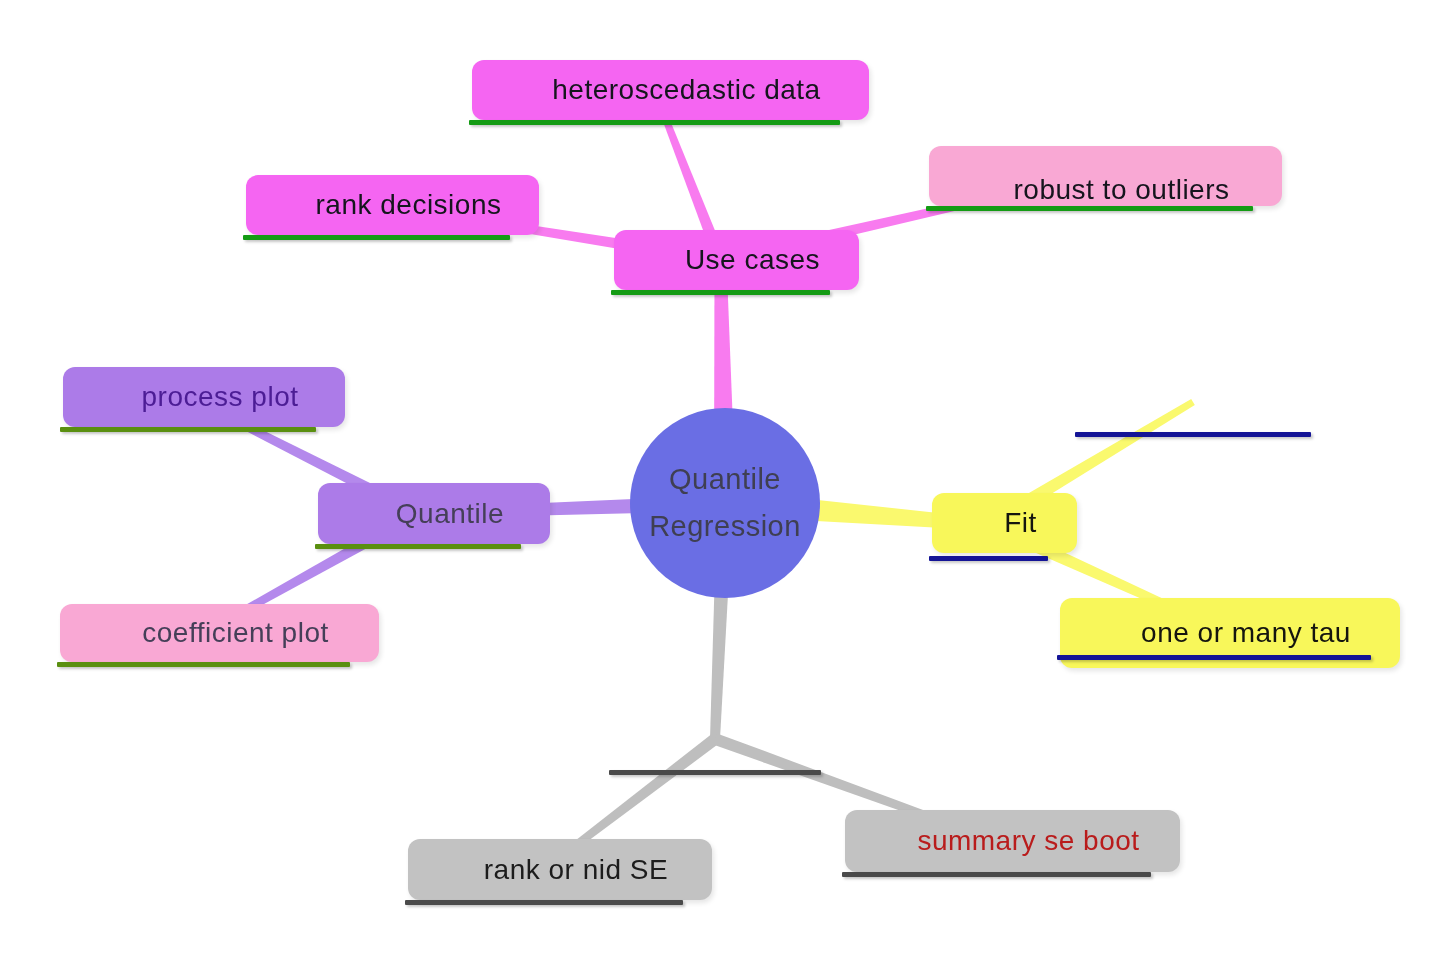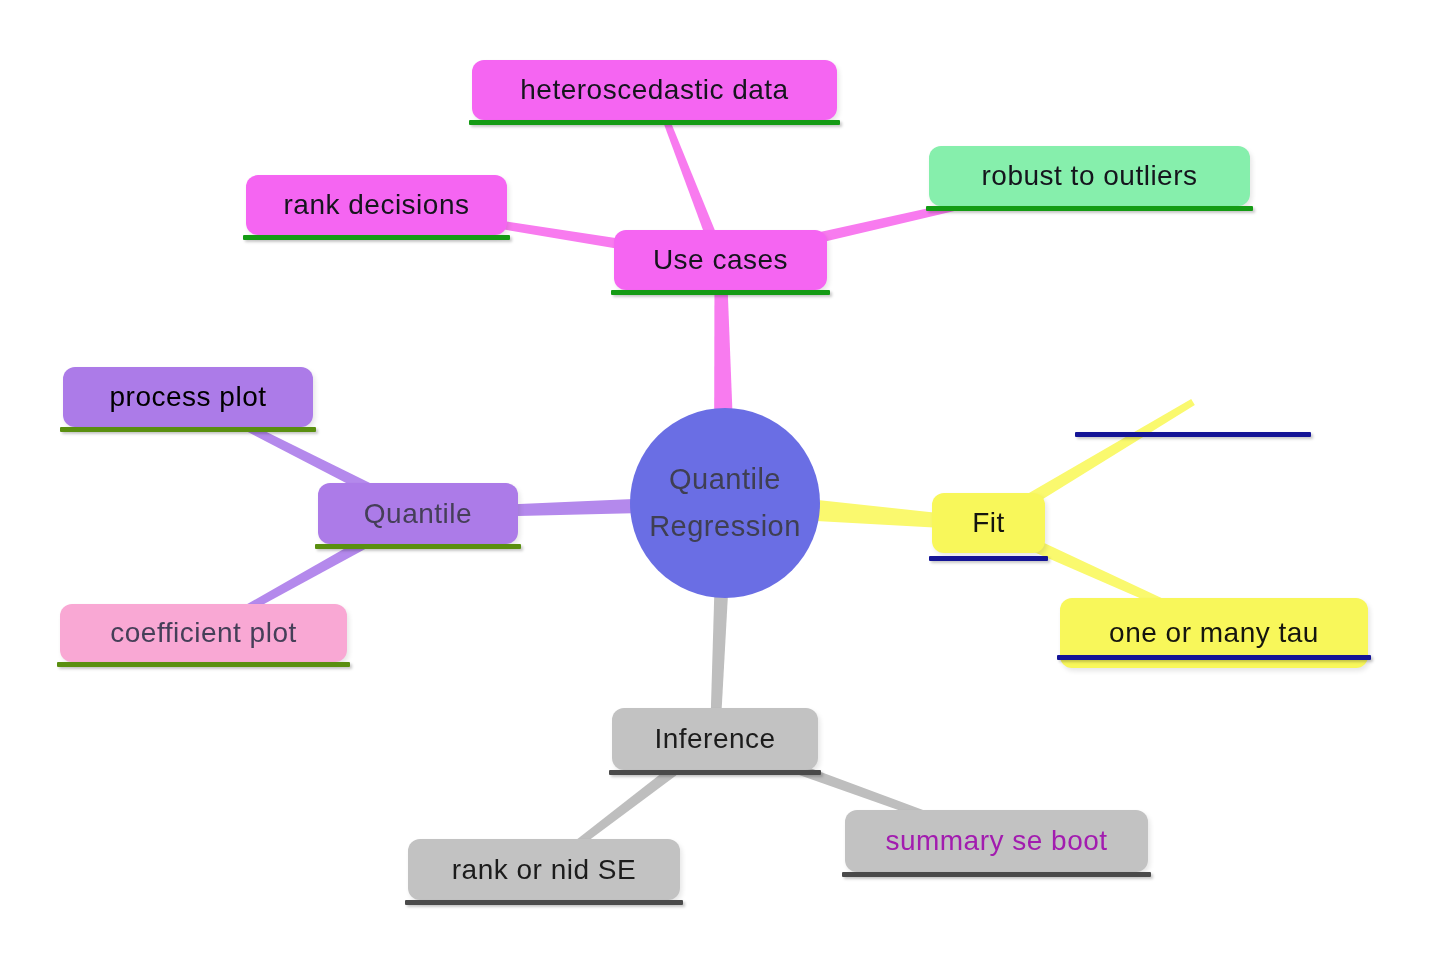--- a/index.html
+++ b/index.html
@@ -14,20 +14,21 @@
   .node{
     position:absolute;
     border-radius:12px;
     display:flex;align-items:center;justify-content:center;
     font-size:28px;
     font-weight:300;
     letter-spacing:0.5px;
     box-shadow:2px 3px 5px rgba(0,0,0,0.10);
     cursor:default;
     white-space:nowrap;
+    padding-left:32px;
   }
   .underline{
     position:absolute;
     height:5px;
     border-radius:1px;
     box-shadow:2px 2px 3px rgba(0,0,0,0.22);
   }
   .root{
     position:absolute;
     border-radius:50%;
@@ -67,50 +68,47 @@
     </div>
     <div class="underline" style="left: 611px; top: 290px; width: 219px; background: rgb(20, 155, 20);"></div>
     <div class="node" style="left: 472px; top: 60px; width: 365px; height: 60px; background: rgb(245, 101, 242); color: rgb(21, 21, 29);">
       <span>heteroscedastic data</span>
     </div>
     <div class="underline" style="left: 469px; top: 120px; width: 371px; background: rgb(20, 155, 20);"></div>
     <div class="node" style="left: 246px; top: 175px; width: 261px; height: 60px; background: rgb(245, 101, 242); color: rgb(21, 21, 29);">
       <span>rank decisions</span>
     </div>
     <div class="underline" style="left: 243px; top: 235px; width: 267px; background: rgb(20, 155, 20);"></div>
-    <div class="node" style="left: 929px; top: 146px; width: 321px; height: 60px; background: #86efac; color: rgb(21, 21, 29);">
+    <div class="node" style="left: 929px; top: 146px; width: 321px; height: 60px; background: #f9a8d4; color: rgb(21, 21, 29); align-items: flex-end;">
       <span>robust to outliers</span>
     </div>
     <div class="underline" style="left: 926px; top: 206px; width: 327px; background: rgb(20, 155, 20);"></div>
     <div class="node" style="left: 318px; top: 483px; width: 200px; height: 61px; background: rgb(172, 123, 232); color: rgb(69, 63, 88);">
       <span>Quantile</span>
     </div>
     <div class="underline" style="left: 315px; top: 544px; width: 206px; background: rgb(90, 143, 16);"></div>
-    <div class="node" style="left: 63px; top: 367px; width: 250px; height: 60px; background: rgb(172, 123, 232); color: #000000;">
+    <div class="node" style="left: 63px; top: 367px; width: 250px; height: 60px; background: rgb(172, 123, 232); color: #4c1d95;">
       <span>process plot</span>
     </div>
     <div class="underline" style="left: 60px; top: 427px; width: 256px; background: rgb(90, 143, 16);"></div>
     <div class="node" style="left: 60px; top: 604px; width: 287px; height: 58px; background: #f9a8d4; color: rgb(69, 63, 88);">
       <span>coefficient plot</span>
     </div>
     <div class="underline" style="left: 57px; top: 662px; width: 293px; background: rgb(90, 143, 16);"></div>
     <div class="node" style="left: 932px; top: 493px; width: 113px; height: 60px; background: rgb(248, 247, 90); color: rgb(21, 21, 15);">
       <span>Fit</span>
     </div>
     <div class="underline" style="left: 929px; top: 556px; width: 119px; background: rgb(20, 20, 150);"></div>
     <div class="underline" style="left: 1075px; top: 432px; width: 236px; background: rgb(20, 20, 150);"></div>
     <div class="node" style="left: 1060px; top: 598px; width: 308px; height: 70px; background: rgb(248, 247, 90); color: rgb(21, 21, 15);">
       <span>one or many tau</span>
     </div>
     <div class="underline" style="left: 1057px; top: 655px; width: 314px; background: rgb(20, 20, 150);"></div>
-    <div class="node" style="left: 612px; top: 708px; width: 206px; height: 62px; background: rgb(194, 194, 194); color: rgb(28, 28, 28);">
-      <span>Inference</span>
-    </div>
     <div class="underline" style="left: 609px; top: 770px; width: 212px; background: rgb(74, 74, 74);"></div>
     <div class="node" style="left: 408px; top: 839px; width: 272px; height: 61px; background: rgb(194, 194, 194); color: rgb(28, 28, 28);">
       <span>rank or nid SE</span>
     </div>
     <div class="underline" style="left: 405px; top: 900px; width: 278px; background: rgb(74, 74, 74);"></div>
-    <div class="node" style="left: 845px; top: 810px; width: 303px; height: 62px; background: rgb(194, 194, 194); color: #a21caf;">
+    <div class="node" style="left: 845px; top: 810px; width: 303px; height: 62px; background: rgb(194, 194, 194); color: #b91c1c;">
       <span>summary se boot</span>
     </div>
     <div class="underline" style="left: 842px; top: 872px; width: 309px; background: rgb(74, 74, 74);"></div>
   </div>
 
 </body></html>

